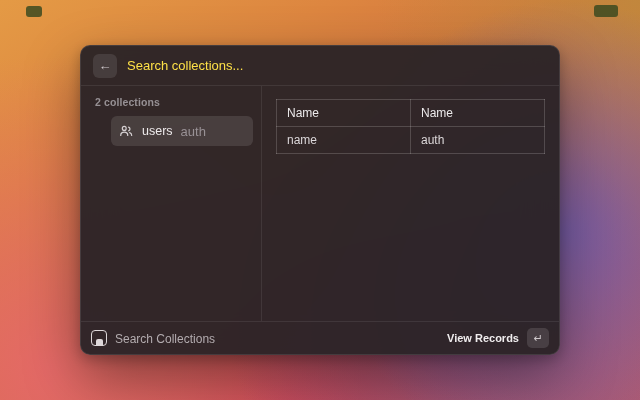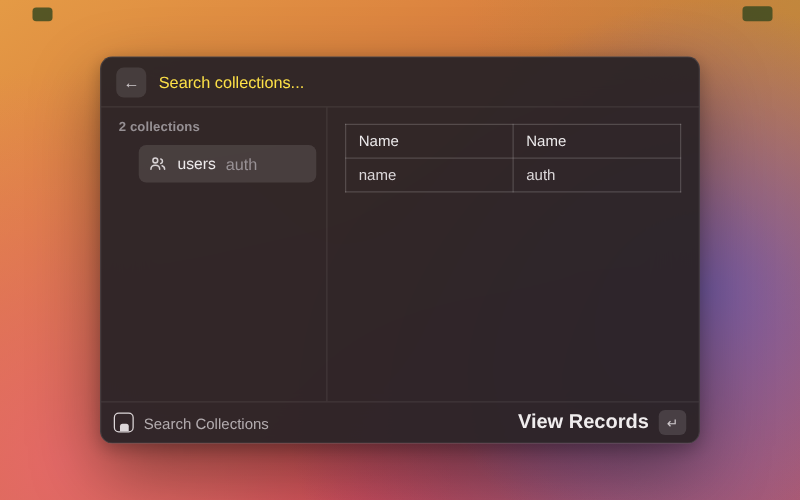--- a/index.html
+++ b/index.html
@@ -99,21 +99,21 @@
   .footer-left { display: flex; align-items: flex-end; gap: 8px; }
   .app-logo {
     width: 16px; height: 16px; border-radius: 4px;
     border: 1.5px solid #ddd7d9;
     display: flex; align-items: flex-end; justify-content: center;
     overflow: hidden;
   }
   .app-logo::after { content:""; width: 7px; height: 6px; background: #ddd7d9; border-radius: 2px 2px 0 0; }
   .footer-app-label { color: #b3acaf; font-size: 12px; }
   .footer-right { display: flex; align-items: center; gap: 8px; }
-  .footer-action { color: #f0edee; font-size: 16px; font-weight: 600; cursor: pointer; text-align: center; }
+  .footer-action { color: #f0edee; font-size: 11px; font-weight: 600; cursor: pointer; text-align: center; }
   .key-badge {
     width: 22px; height: 20px; border-radius: 5px;
     background: rgba(255,255,255,0.12);
     display: flex; align-items: center; justify-content: center;
     color: #cfc9cc; font-size: 11px;
   }
   svg { display: block; }
 </style>
 </head>
 <body>

